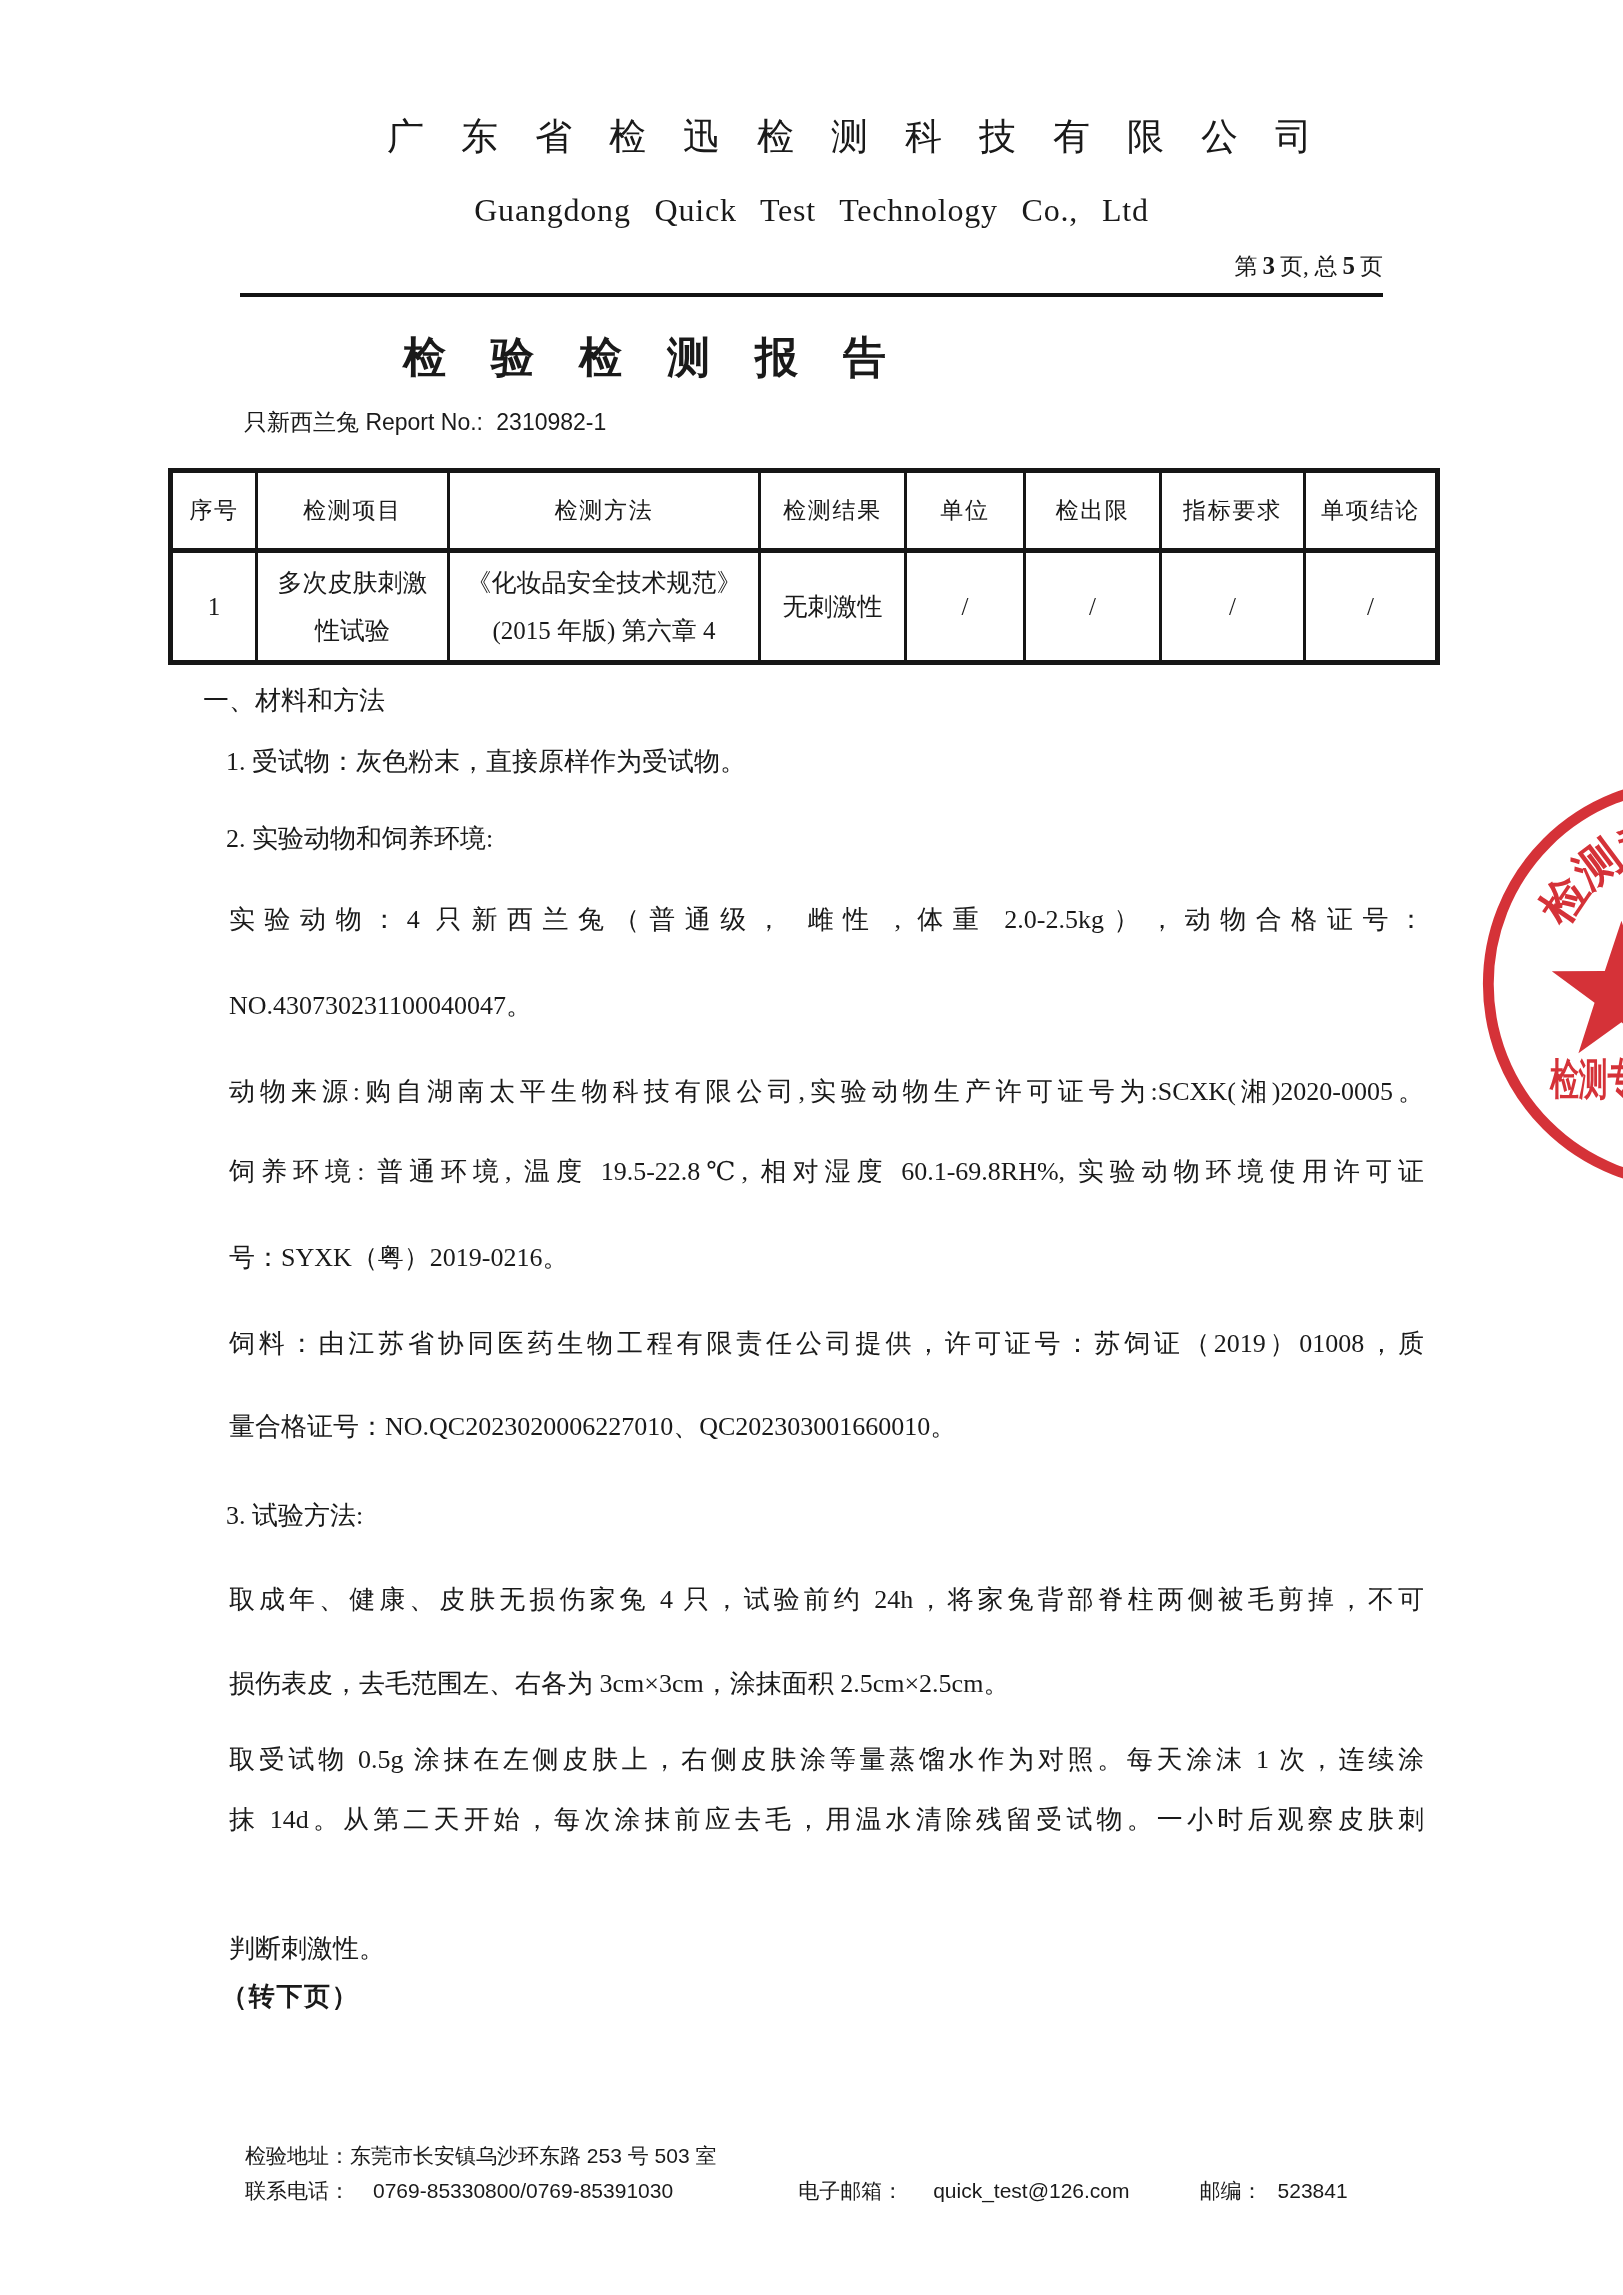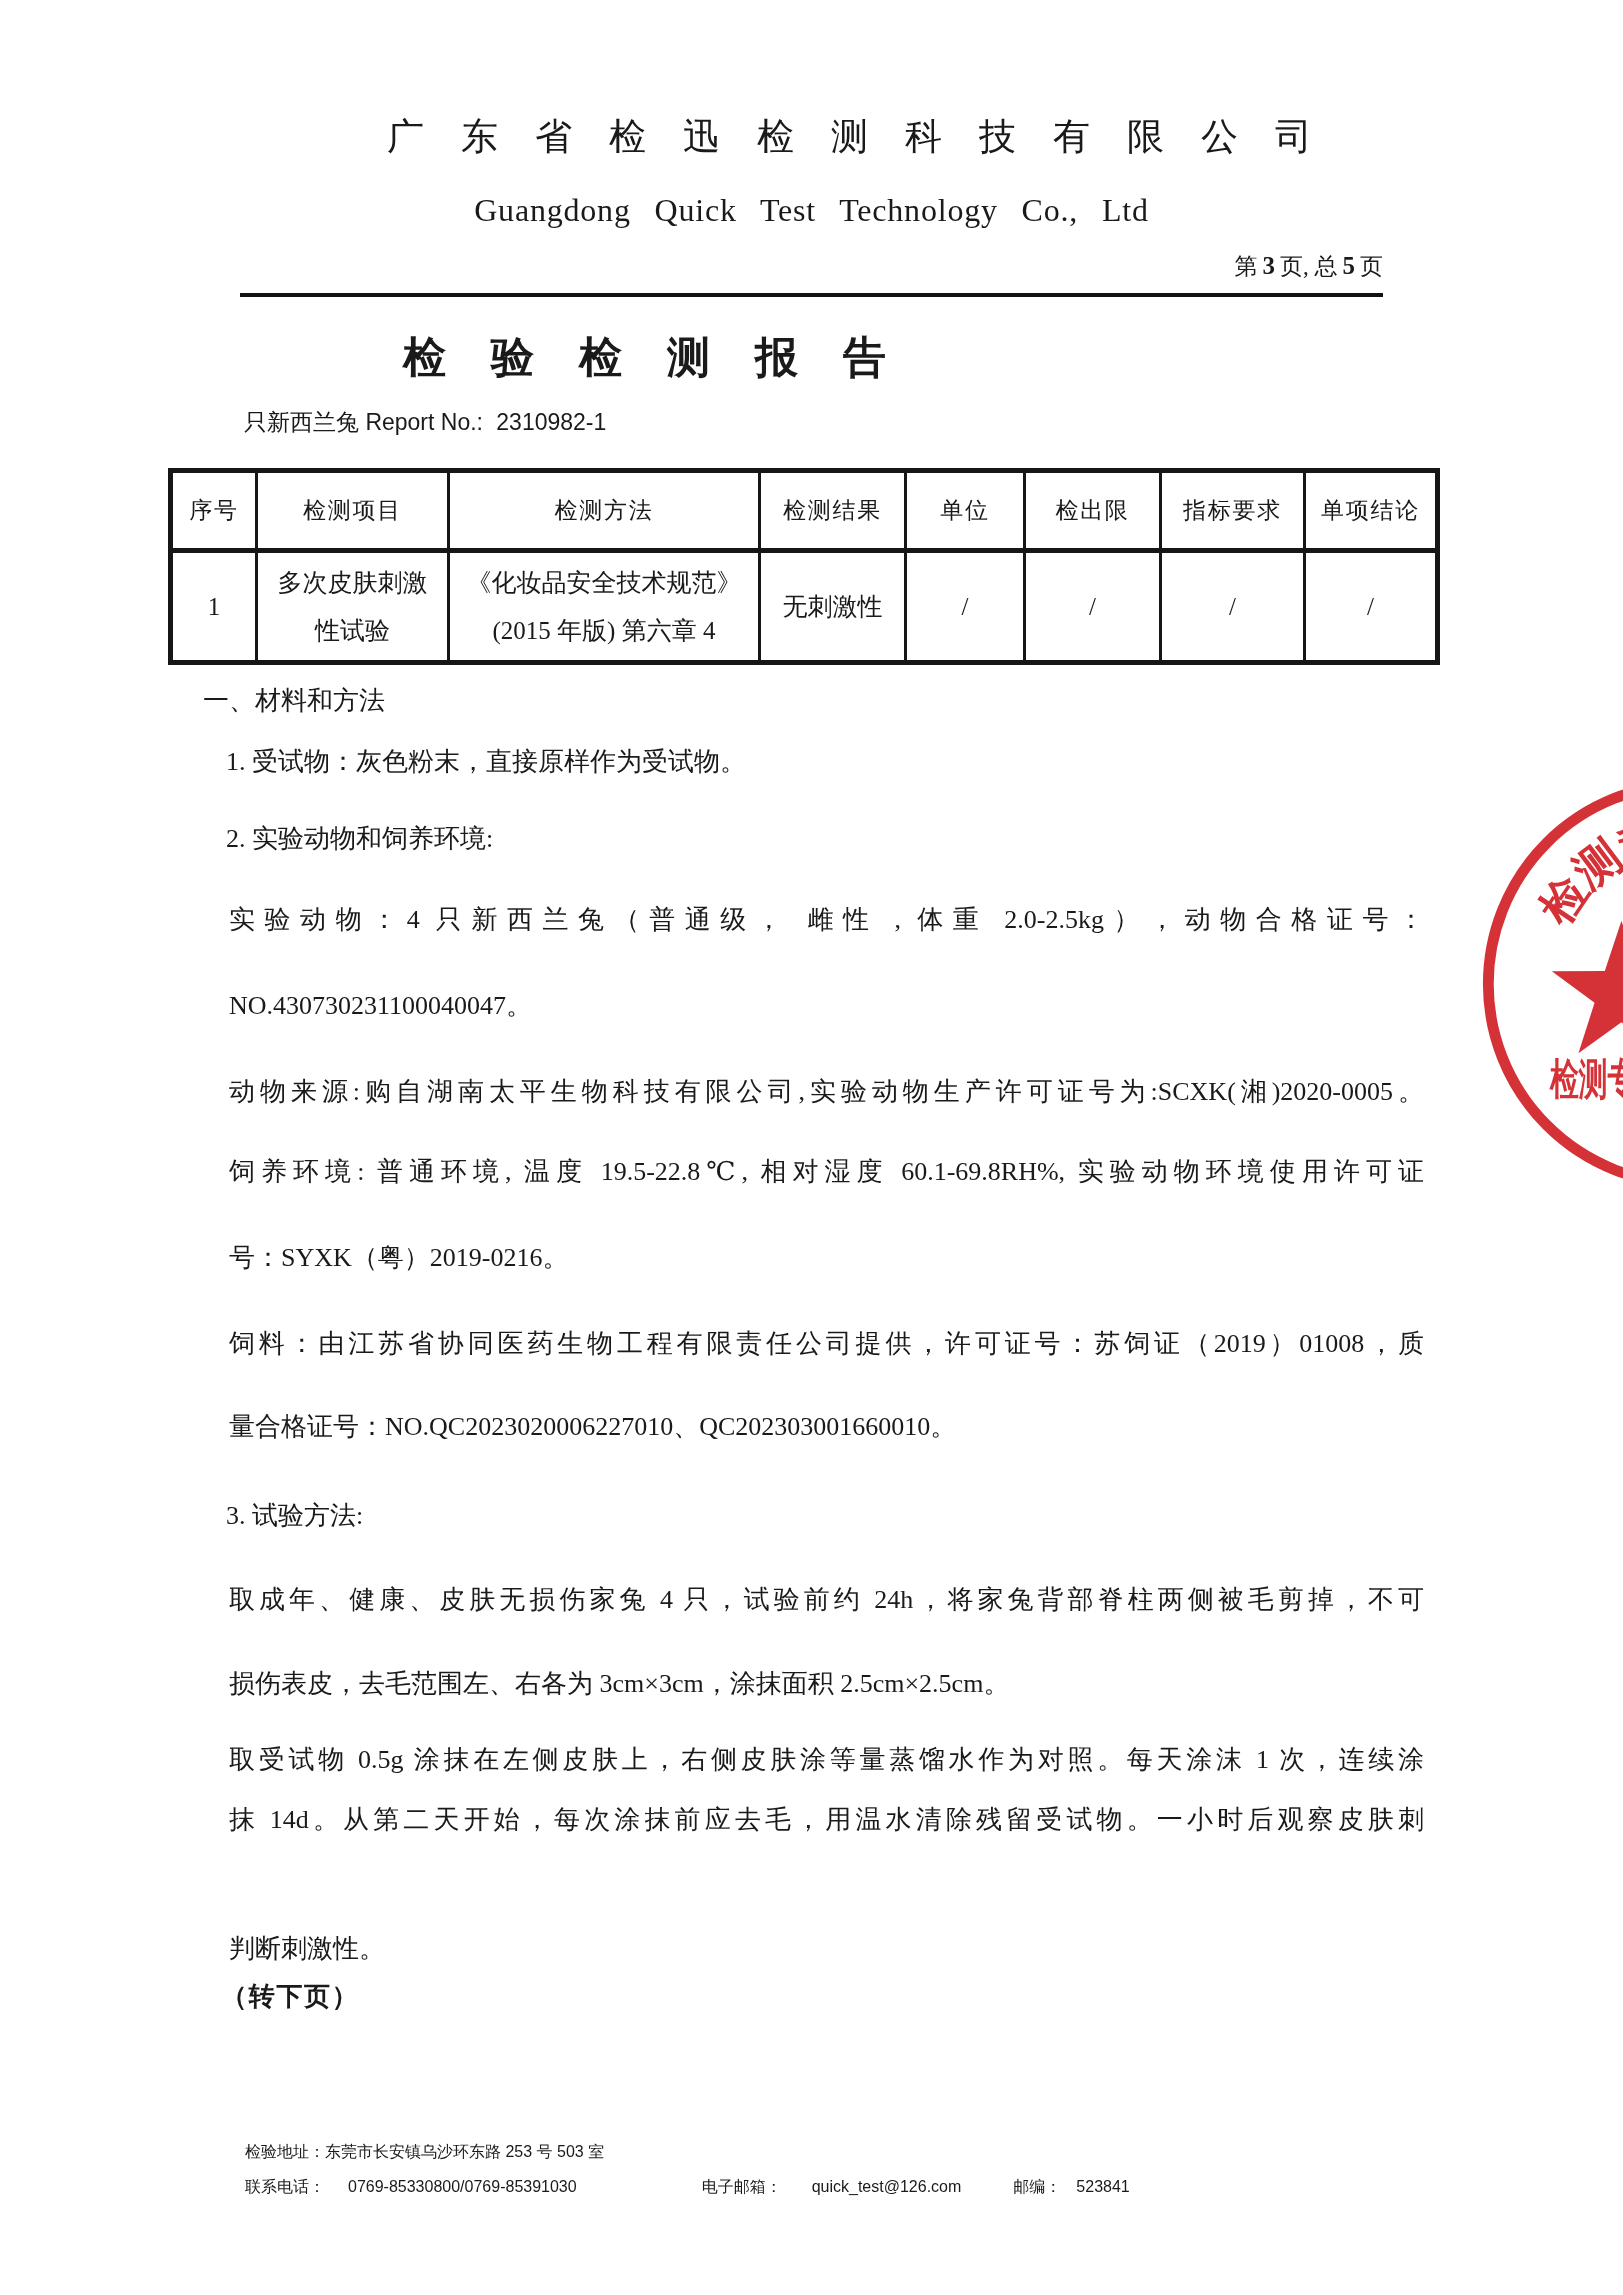--- a/index.html
+++ b/index.html
@@ -60,30 +60,30 @@
   .bline{position:absolute;left:229px;font-size:26px;white-space:pre;line-height:1.25;}
   .sec{left:203px;}
   .num{left:226px;}
   .jst{
     width:1195px;white-space:normal;
     text-align:justify;text-align-last:justify;
   }
   .boldline{font-weight:bold;left:221px;letter-spacing:1.7px;}
   
   .foot{
-    position:absolute;font-size:16px;
+    position:absolute;font-size:21px;
     font-family:"Liberation Sans","DejaVu Sans",sans-serif;
     white-space:pre;line-height:1.3;
   }
   .f-addr{top:2142px;left:245px;}
   .f-line2{top:2177px;left:245px;width:1372px;}
   .f-line2 .phone-val{margin-left:23px;}
   .f-line2 .email-lbl{margin-left:125px;}
   .f-line2 .email-val{margin-left:30px;}
-  .f-line2 .post-lbl{margin-left:52px;}
+  .f-line2 .post-lbl{margin-left:70px;}
   .f-line2 .post-val{margin-left:15px;}
   
   .stamp{
     position:absolute;left:1480px;top:776px;width:416px;height:416px;
     opacity:.93;pointer-events:none;
   }
   .stamp text{
     font-family:"Liberation Serif","DejaVu Serif",serif;
     font-weight:bold;
   }

